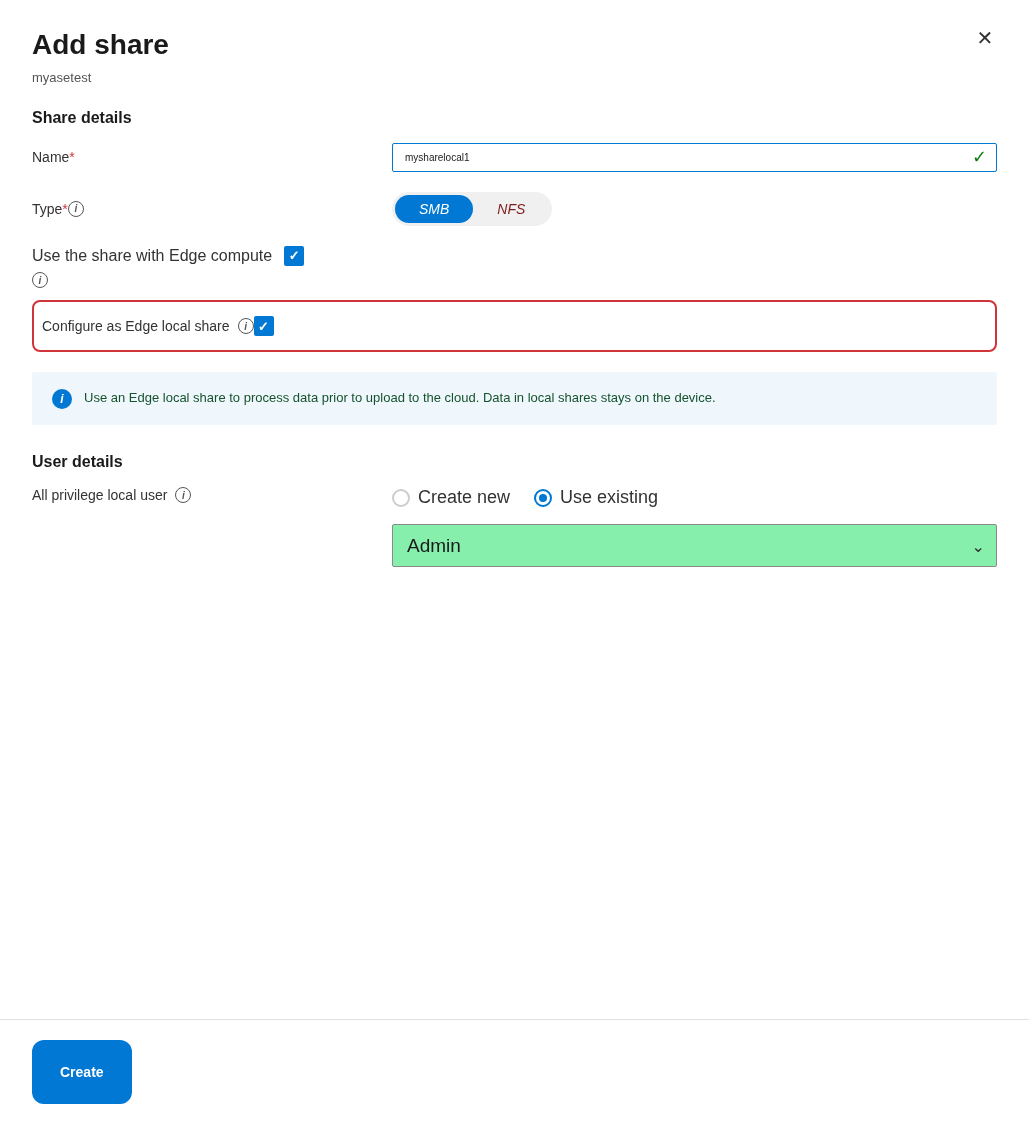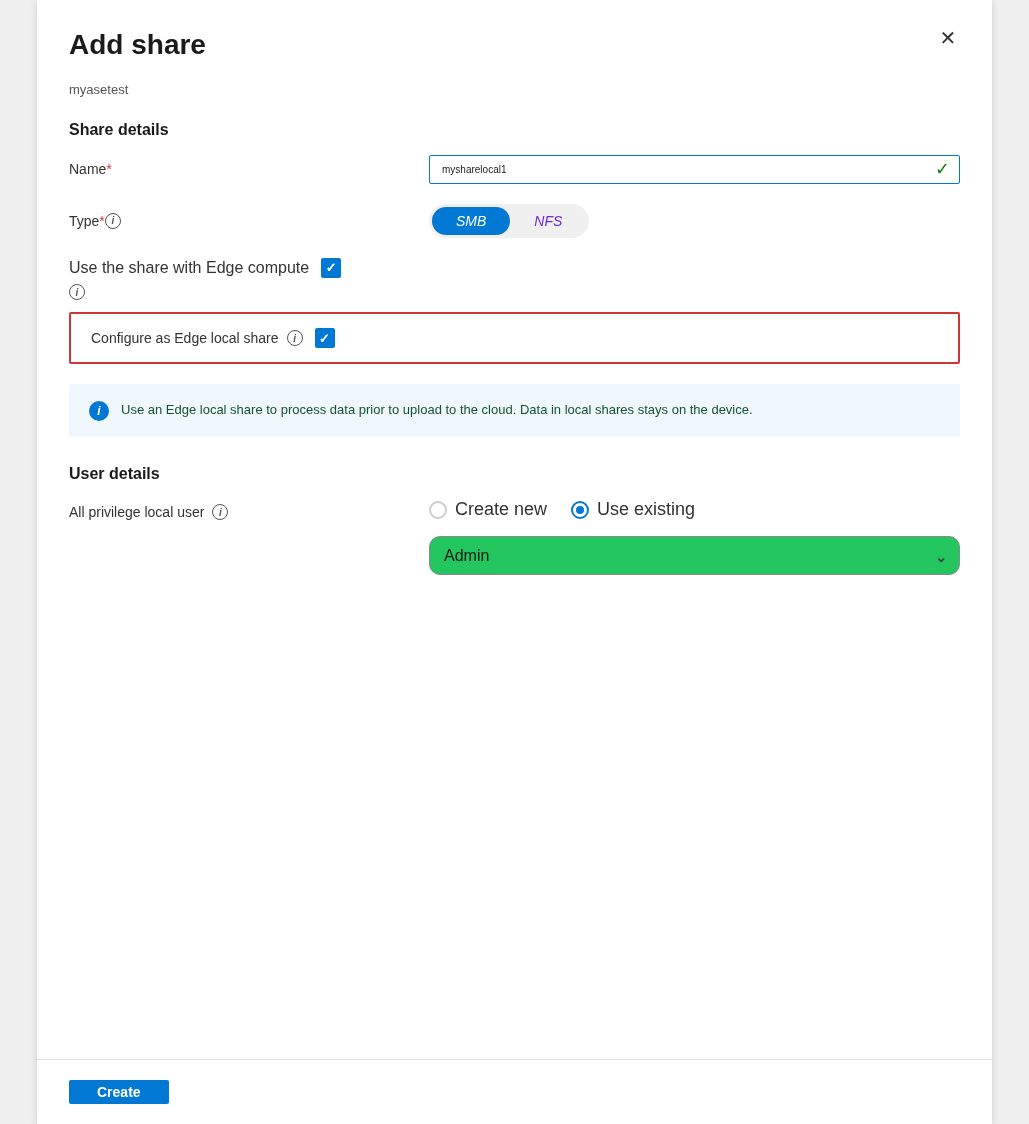--- a/index.html
+++ b/index.html
@@ -12,21 +12,21 @@
     body {
       background: #f0f0f0;
       display: flex;
       justify-content: center;
       align-items: center;
       min-height: 100vh;
     }
 
     .dialog {
       background: #fff;
-      width: 955px;
+      width: 1029px;
       min-height: 1124px;
       position: relative;
       display: flex;
       flex-direction: column;
       box-shadow: 0 2px 8px rgba(0,0,0,0.15);
     }
 
     .dialog-header {
       padding: 28px 32px 0 32px;
       border-bottom: none;
@@ -35,21 +35,21 @@
     .dialog-title {
       font-size: 28px;
       font-weight: 600;
       color: #1a1a1a;
       line-height: 1.2;
     }
 
     .dialog-subtitle {
       font-size: 13px;
       color: #555;
-      margin-top: 20px;
+      margin-top: 8px;
     }
 
     .close-button {
       position: absolute;
       top: 22px;
       right: 28px;
       background: none;
       border: none;
       cursor: pointer;
       font-size: 20px;
@@ -168,21 +168,21 @@
       font-weight: 500;
     }
 
     .toggle-option.active {
       background: #0078d4;
       color: #fff;
     }
 
     .toggle-option.inactive {
       background: transparent;
-      color: #6d28d9;
+      color: #7f1d1d;
     }
 
     .custom-checkbox {
       width: 20px;
       height: 20px;
       background: #0078d4;
       border: 2px solid #0078d4;
       border-radius: 2px;
       display: flex;
       align-items: center;
@@ -193,26 +193,25 @@
 
     .custom-checkbox .check-mark {
       color: #fff;
       font-size: 13px;
       font-weight: 700;
     }
 
     
     .edge-local-section {
       border: 2px solid #d13438;
-      border-radius: 2px;
-      padding: 14px 20px;
+      border-radius: 8px;
+      padding: 14px 8px;
       margin-bottom: 20px;
       display: flex;
       align-items: center;
-      gap: 12px;
     }
 
     .edge-local-label {
       font-size: 14px;
       color: #333;
       display: flex;
       align-items: center;
       gap: 8px;
     }
 
@@ -299,44 +298,44 @@
     .dropdown-wrapper {
       position: relative;
       margin-top: 16px;
       margin-left: 360px;
       width: calc(100% - 360px);
     }
 
     .dropdown {
       width: 100%;
       border: 1.5px solid #8a8a8a;
-      border-radius: 11px;
+      border-radius: 2px;
       padding: 10px 36px 10px 14px;
-      font-size: 16px;
+      font-size: 19px;
       color: #1a1a1a;
-      background: #22c55e;
+      background: #86efac;
       appearance: none;
       cursor: pointer;
       outline: none;
     }
 
     .dropdown-chevron {
       position: absolute;
       right: 12px;
       top: 50%;
       transform: translateY(-50%);
       font-size: 16px;
       color: #333;
       pointer-events: none;
     }
 
     
     .user-details-row {
       display: flex;
-      align-items: flex-end;
+      align-items: flex-start;
       margin-bottom: 16px;
     }
 
     .user-details-label {
       font-size: 14px;
       color: #333;
       width: 360px;
       flex-shrink: 0;
       display: flex;
       align-items: center;
@@ -348,22 +347,22 @@
       padding: 20px 32px;
       border-top: 1px solid #e0e0e0;
       display: flex;
       align-items: center;
     }
 
     .create-button {
       background: #0078d4;
       color: #fff;
       border: none;
-      border-radius: 2px;
-      padding: 4px 28px;
+      border-radius: 12px;
+      padding: 24px 28px;
       font-size: 14px;
       font-weight: 600;
       cursor: pointer;
     }
 
     .form-section-gap {
       margin-bottom: 24px;
     }
 
     .edge-compute-row {

